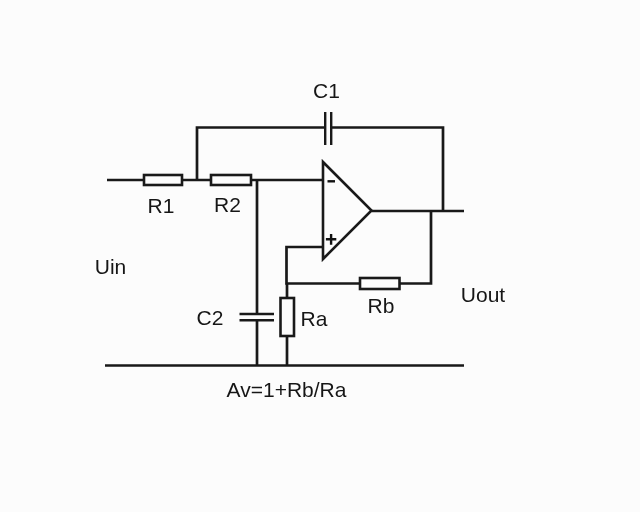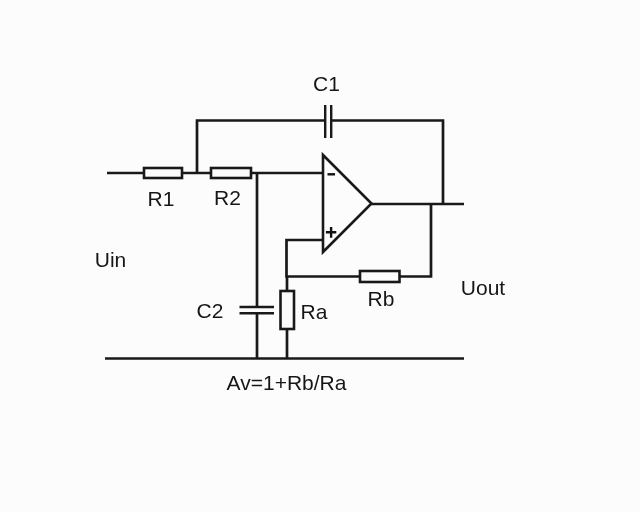--- a/index.html
+++ b/index.html
@@ -1,16 +1,16 @@
 <!DOCTYPE html>
 <html><head>
 <meta charset="utf-8">
 <style>
   html,body{margin:0;padding:0;background:#fcfcfc;}
-  #c{width:640px;height:453px;position:relative;}
+  #c{width:640px;height:453px;position:relative;margin-top:7px;}
   svg{display:block;}
   text{font-family:"Liberation Sans",sans-serif;font-size:21px;fill:#161616;}
 </style>
 </head>
 <body>
 <div id="c">
 <svg width="640" height="512" viewBox="0 0 640 512" style="filter:blur(0.5px)">
   <g stroke="#191919" stroke-width="2.7" fill="none">
 
     <path d="M107,173 H323"></path>

